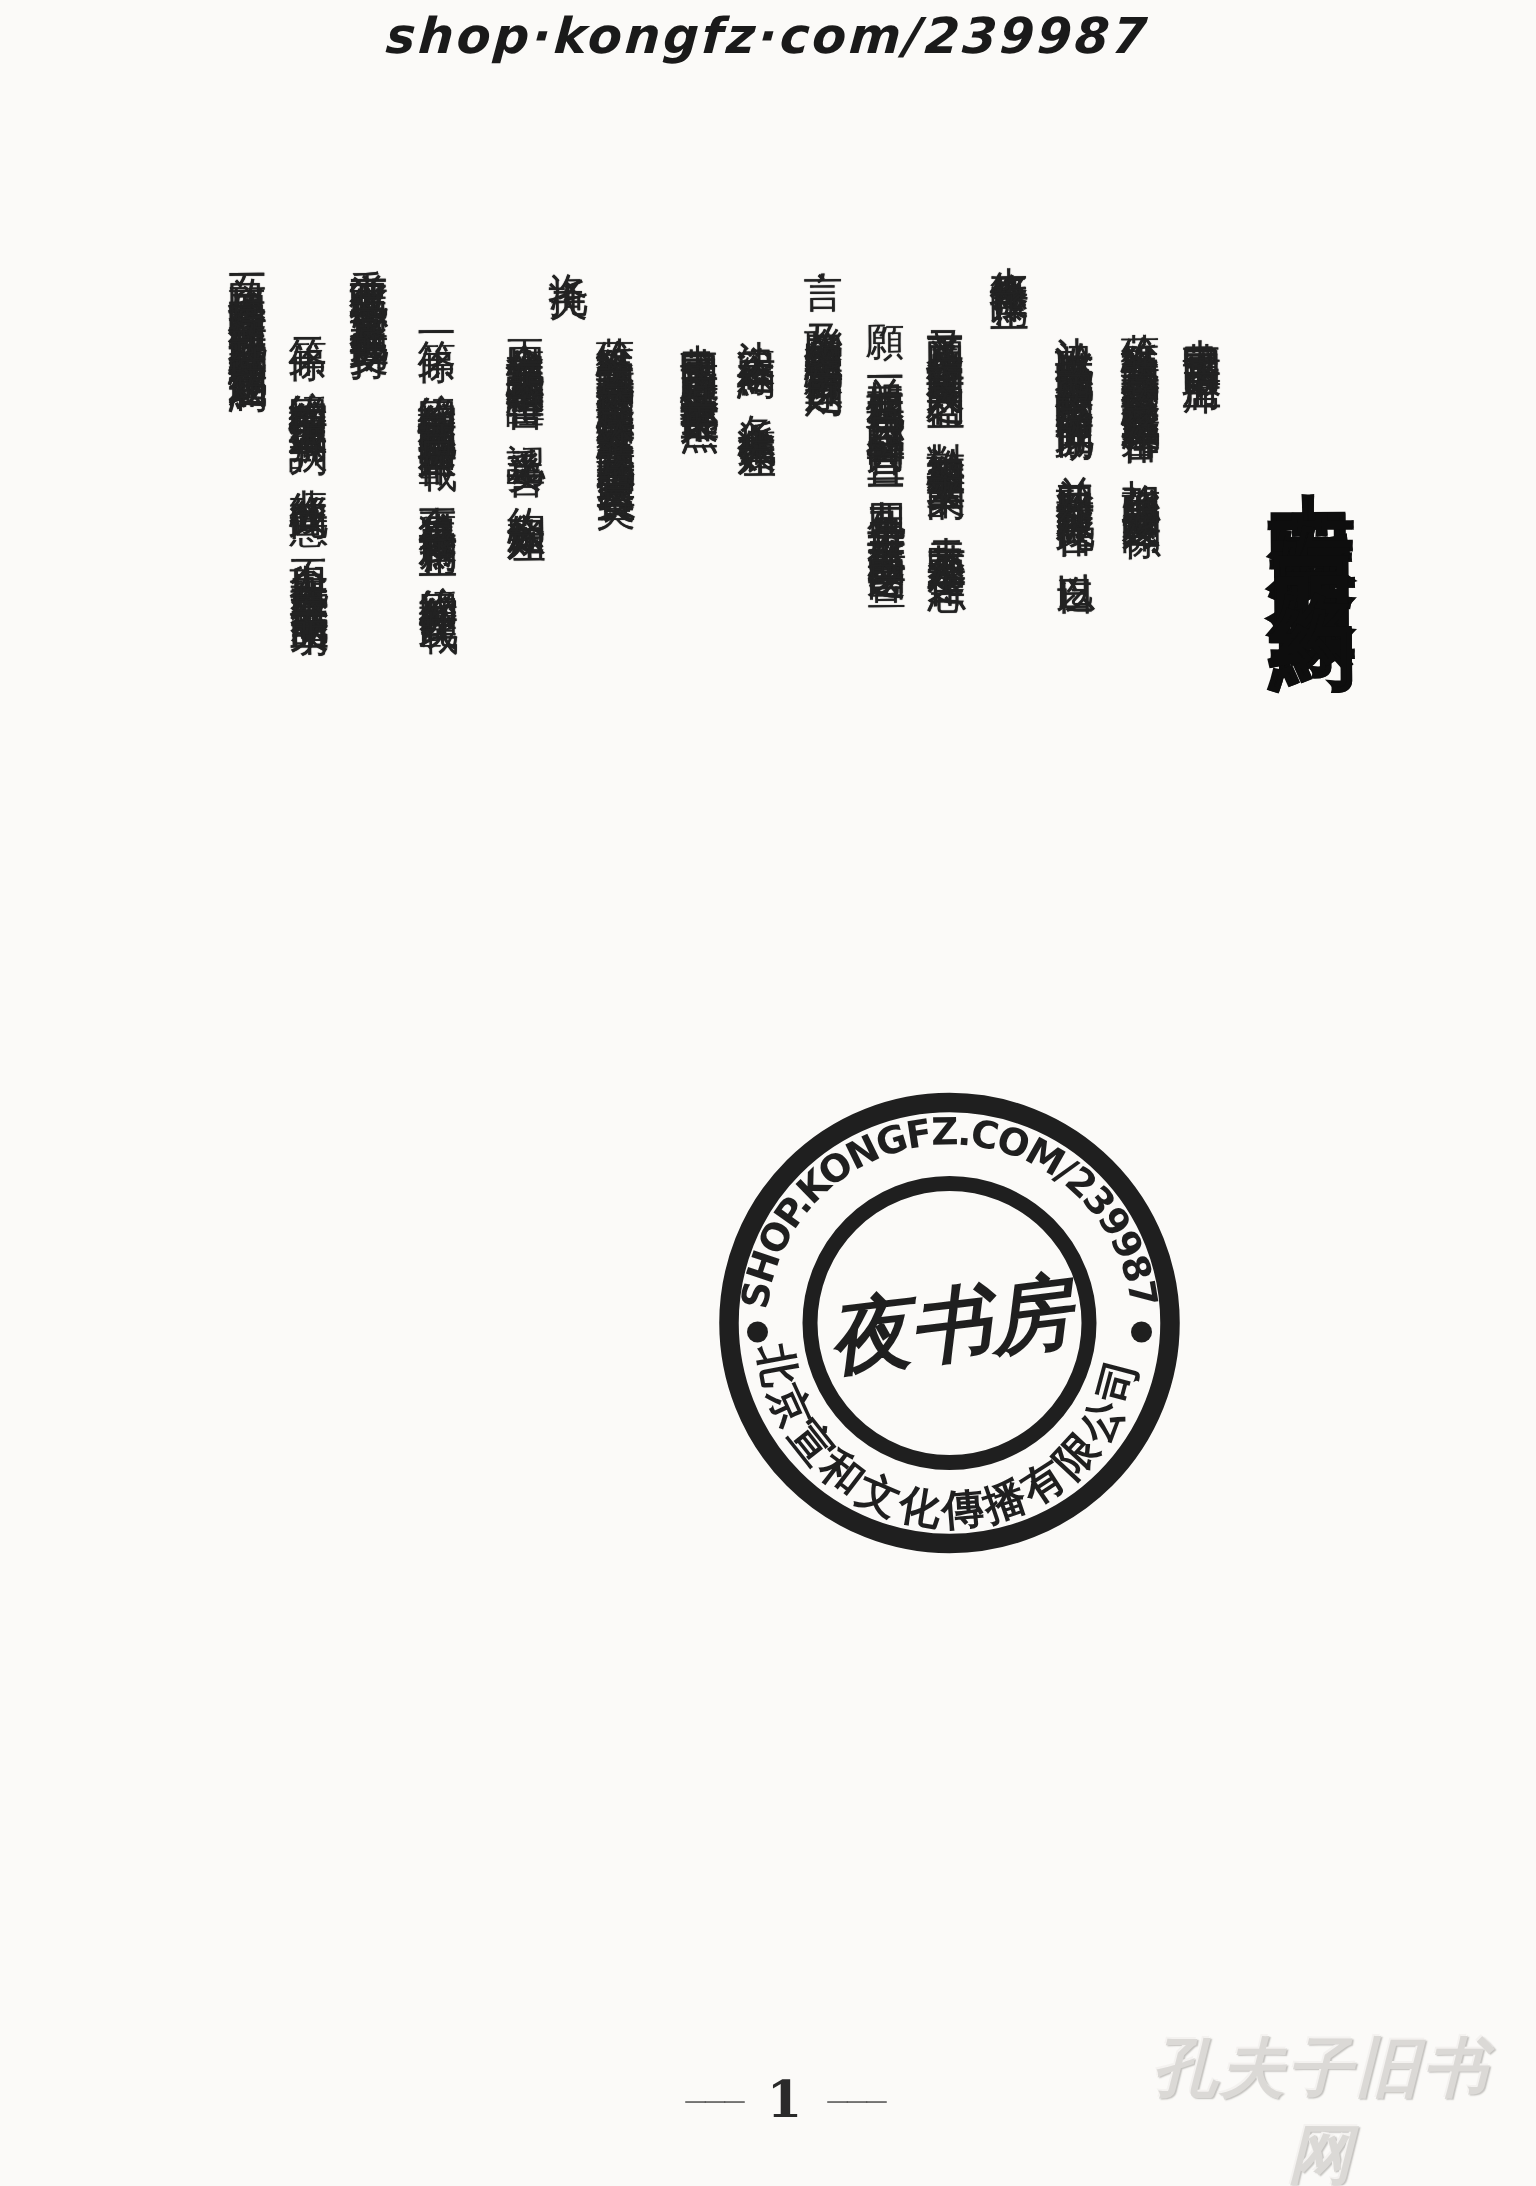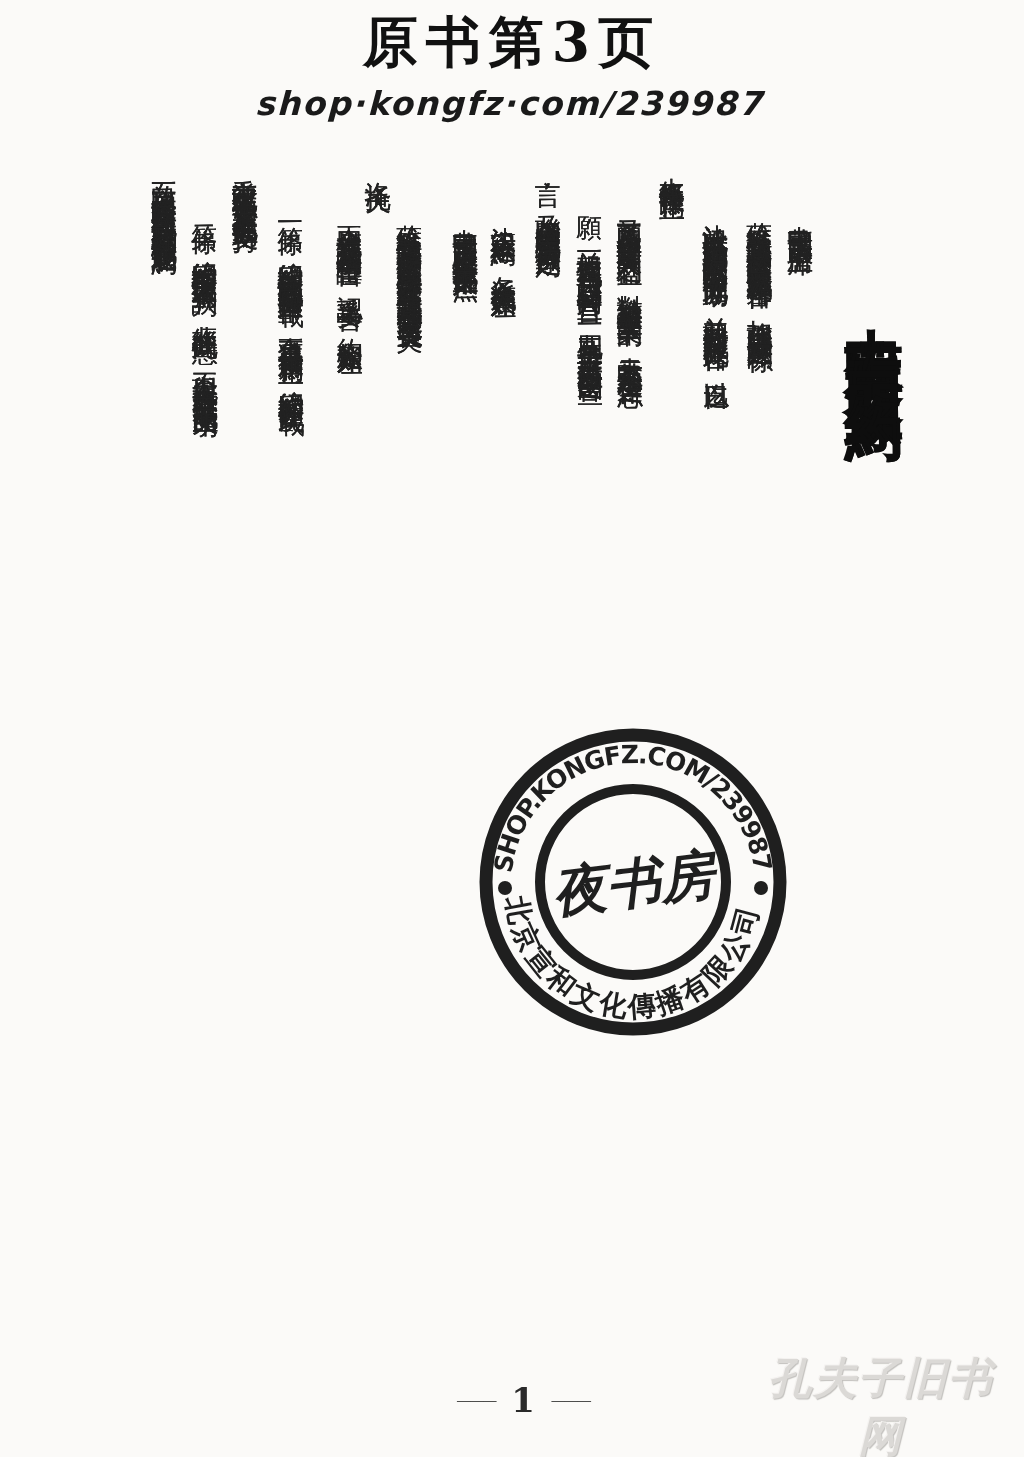--- a/index.html
+++ b/index.html
@@ -76,21 +76,20 @@
     color:#dbd9d6;
     text-shadow:-1px -1px 0 #f4f2f0, 1px 1px 1px #c2c0bd;
   }
 </style>
 </head>
 <body>
 
 <div class="page">
 
   <div class="hdr">
-    <div class="hdr-line1">原书第3页</div>
     <div class="hdr-line3">shop·kongfz·com/239987</div>
   </div>
 
   <div class="textblock">
     <div class="vtitle" style="left:838px;top:286px;">中蘇友好同盟條約</div>
 
     <div class="vcol" style="left:787px;top:207px;">中華民國國民政府主席</div>
     <div class="vcol" style="left:746px;top:203px;">蘇維埃社會主義共和國聯邦最高蘇維埃主席爲戰後善鄰合作,加強蘇聯與中國之友好關係,</div>
     <div class="vcol" style="left:702px;top:205px;">決於此次世界大戰聯合國與敵人侵略之鬥爭中彼此協助,並於共同對日作戰中彼此合作,以迄日</div>
     <div class="vcol" style="left:659px;top:158px;">本無條件投降爲止,</div>

